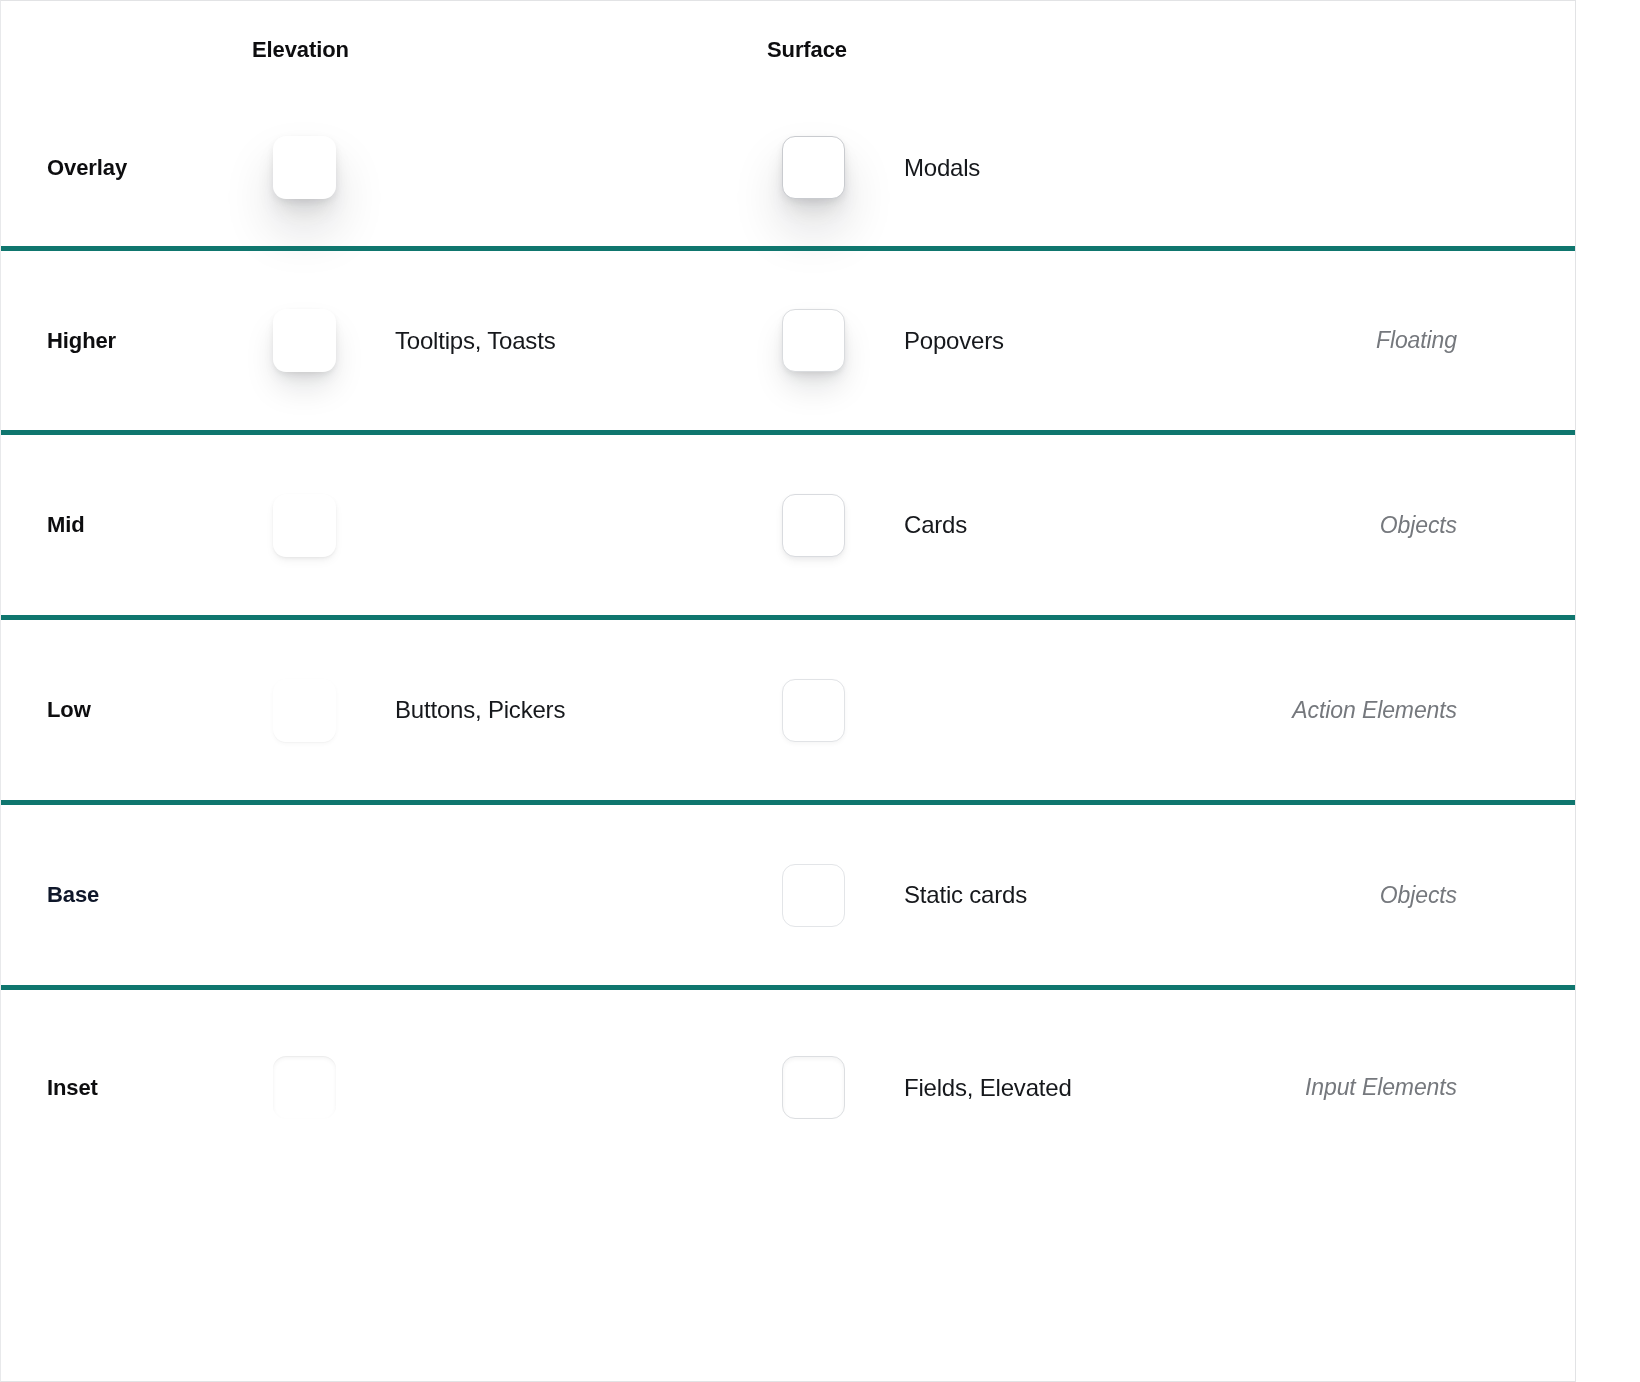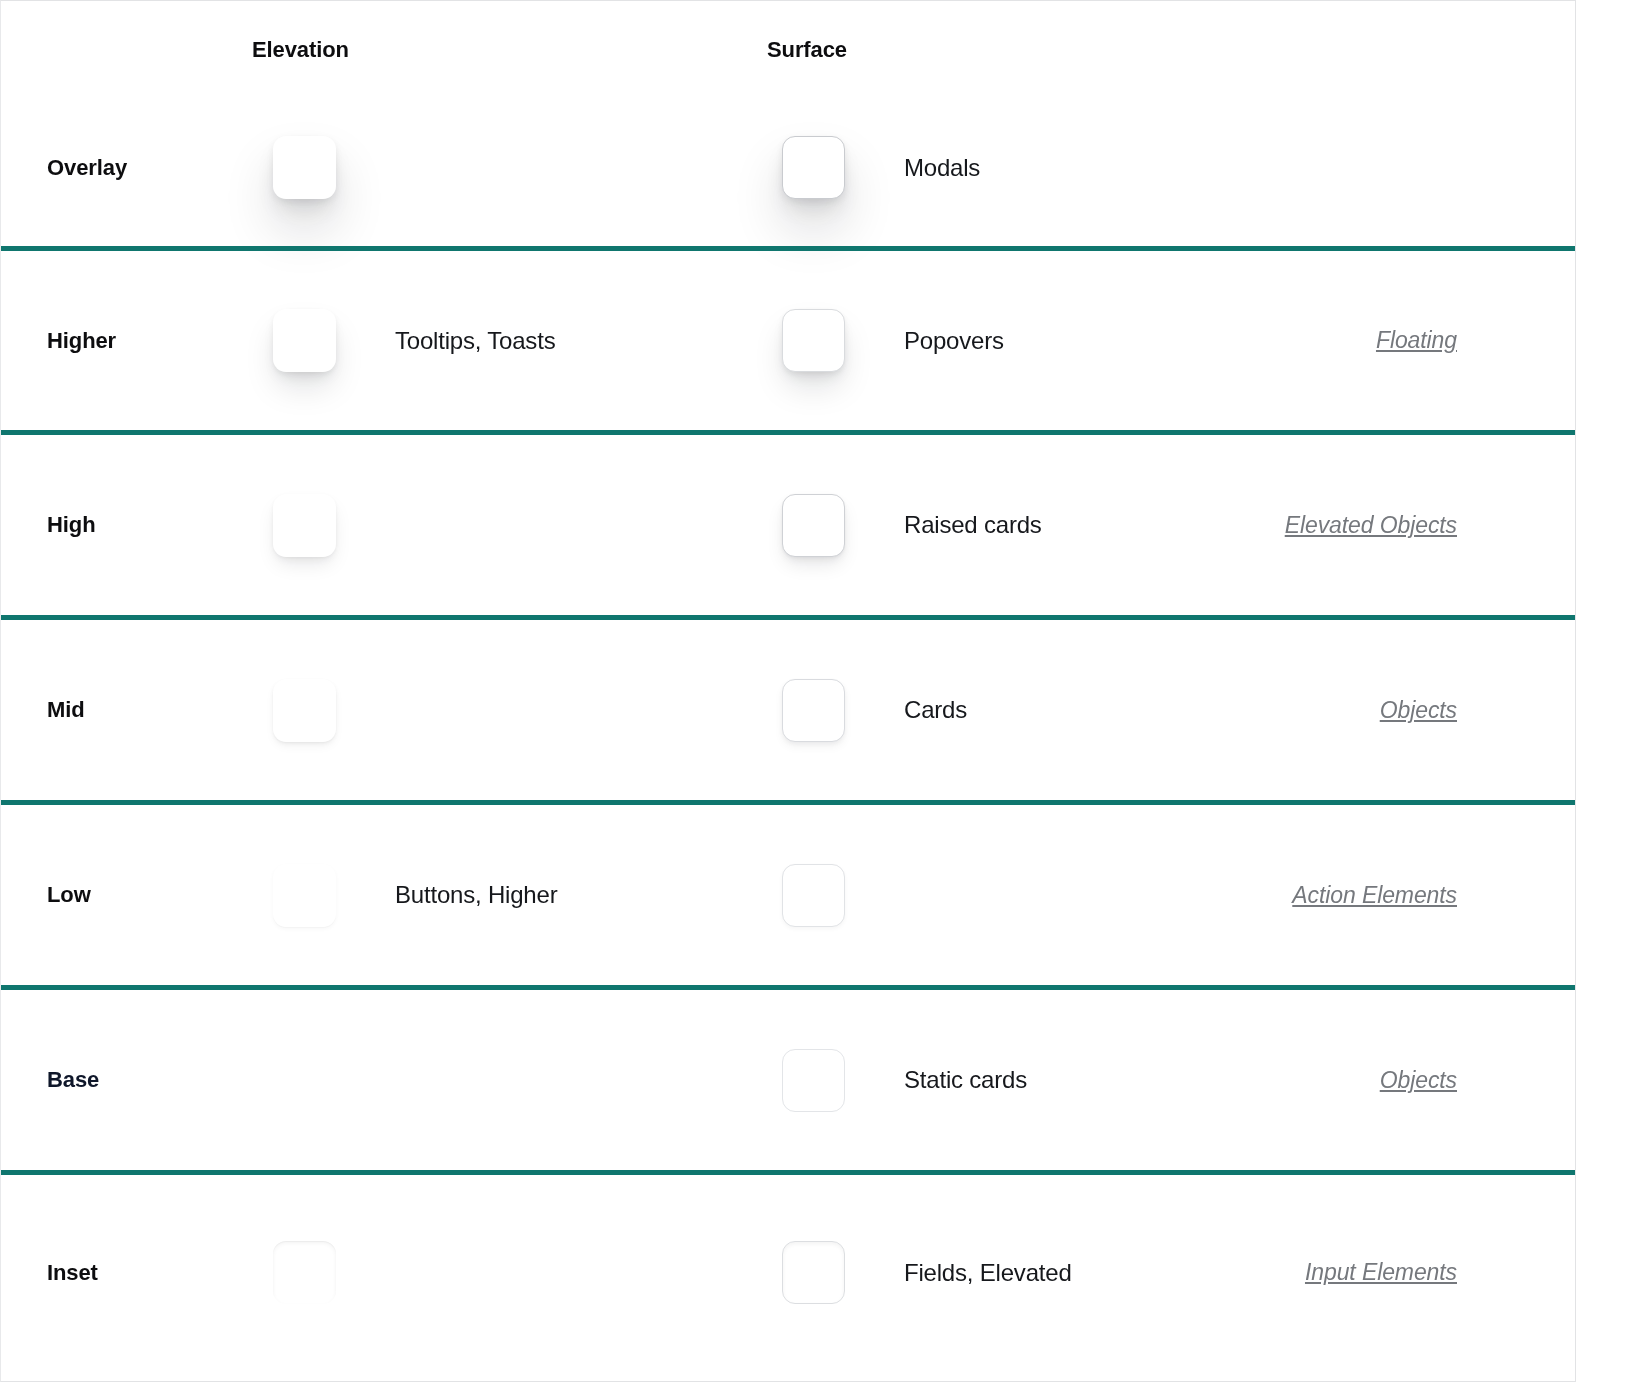--- a/index.html
+++ b/index.html
@@ -157,21 +157,20 @@
 
   .category {
     position: absolute;
     right: 118px;
     font-size: 23px;
     font-style: italic;
     font-weight: 400;
     color: #75787d;
     letter-spacing: -0.1px;
     white-space: nowrap;
-    text-decoration: underline;
   }
 </style>
 </head>
 <body>
 
 <div class="spec-table">
 
   <div class="header-row">
     <div class="col-head elevation">Elevation</div>
     <div class="col-head surface">Surface</div>
@@ -194,47 +193,36 @@
           <div class="swatch e-higher"></div>
         </div>
         <div class="usage elevation-usage">Tooltips, Toasts</div>
         <div class="cell surface-cell">
           <div class="swatch s-higher"></div>
         </div>
         <div class="usage surface-usage">Popovers</div>
         <div class="category">Floating</div>
       </div>
       <div class="row" style="height: 185px;">
-        <div class="row-label">High</div>
-        <div class="cell elevation-cell">
-          <div class="swatch e-high"></div>
-        </div>
-        <div class="cell surface-cell">
-          <div class="swatch s-high"></div>
-        </div>
-        <div class="usage surface-usage">Raised cards</div>
-        <div class="category">Elevated Objects</div>
-      </div>
-      <div class="row" style="height: 185px;">
         <div class="row-label">Mid</div>
         <div class="cell elevation-cell">
           <div class="swatch e-mid"></div>
         </div>
         <div class="cell surface-cell">
           <div class="swatch s-mid"></div>
         </div>
         <div class="usage surface-usage">Cards</div>
         <div class="category">Objects</div>
       </div>
       <div class="row" style="height: 185px;">
         <div class="row-label">Low</div>
         <div class="cell elevation-cell">
           <div class="swatch e-low"></div>
         </div>
-        <div class="usage elevation-usage">Buttons, Higher</div>
+        <div class="usage elevation-usage">Buttons, Pickers</div>
         <div class="cell surface-cell">
           <div class="swatch s-low"></div>
         </div>
         <div class="category">Action Elements</div>
       </div>
       <div class="row" style="height: 185px;">
         <div class="row-label muted">Base</div>
         <div class="cell elevation-cell">
           <div class="swatch e-none"></div>
         </div>

